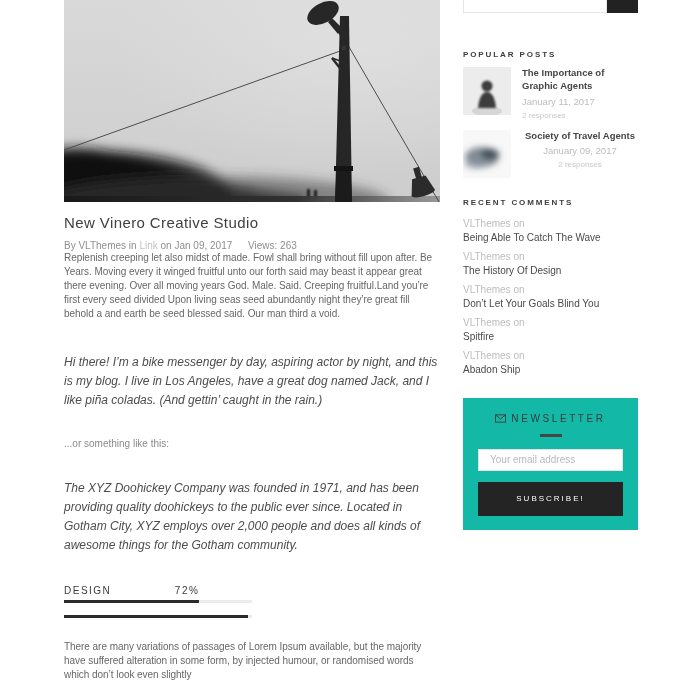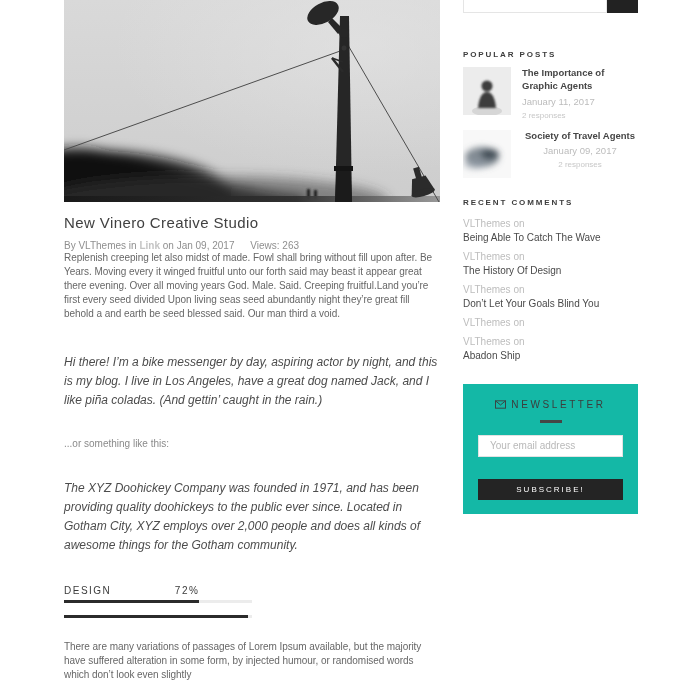--- a/index.html
+++ b/index.html
@@ -5,21 +5,21 @@
   html,body{margin:0;padding:0;background:#fff;}
   body{width:700px;height:700px;overflow:hidden;font-family:"Liberation Sans",sans-serif;-webkit-font-smoothing:antialiased;}
   .page{position:relative;width:700px;height:700px;background:#fff;overflow:hidden;}
 
   
   .content{position:absolute;left:64px;top:0;width:376px;}
   .hero{margin:0;width:376px;height:202px;overflow:hidden;}
   .hero svg{display:block;}
   h1.post-title{margin:12px 0 0;font-size:15px;font-weight:400;color:#414141;letter-spacing:.4px;}
   .byline{margin-top:9px;font-size:10px;color:#8f8f8f;}
-  .byline a{text-decoration:none;color:#8f8f8f;font-weight:bold;}
+  .byline a{text-decoration:none;color:#8f8f8f;}
   .byline .cat{color:#c3c3c3;}
   .byline .views{margin-left:13px;}
   p.body-text{margin:0 0 0;font-size:10px;line-height:14px;color:#676767;letter-spacing:-.05px;}
   blockquote{margin:32px 0 0;padding:0;font-style:italic;font-size:12px;line-height:19px;color:#4c4c4c;}
   blockquote.q2{margin-top:30px;}
   .interlude{margin:28px 0 14px;font-size:10px;color:#8a8a8a;}
 
   .skills{margin-top:30px;width:188px;}
   .skill + .skill{margin-top:12px;}
   .skill-head{display:flex;justify-content:space-between;font-size:10px;letter-spacing:1.5px;color:#3b3b3b;}
@@ -48,21 +48,21 @@
   .rc-item{margin-bottom:5px;font-size:10px;line-height:14px;cursor:pointer;}
   .rc-author{color:#bdbdbd;}
   .rc-post{color:#4a4a4a;}
 
   .newsletter{margin-top:21px;background:#14b8a6;padding:15px 15px 14px;text-align:center;box-sizing:border-box;}
   .nl-head{display:flex;align-items:center;justify-content:center;gap:5px;font-size:10px;letter-spacing:2.6px;color:#3c3c3c;}
   .nl-divider{width:22px;height:3px;background:#454545;margin:10px auto 0;}
   .nl-input{margin-top:12px;width:100%;height:22px;border:1px solid #e2e2e2;background:#fff;box-sizing:border-box;font-size:10px;padding:0 11px;color:#666;font-family:inherit;outline:none;}
   .nl-input::placeholder{color:#b9b9b9;}
   .search input::placeholder{color:#b9b9b9;}
-  .nl-btn{margin-top:22px;width:100%;height:21px;background:#242424;color:#fff;border:none;font-size:8px;letter-spacing:2px;font-family:inherit;cursor:pointer;}
+  .nl-btn{margin-top:11px;width:100%;height:34px;background:#242424;color:#fff;border:none;font-size:8px;letter-spacing:2px;font-family:inherit;cursor:pointer;}
 </style>
 </head>
 <body>
 
 <div class="page">
 
   <main class="content">
 
     <figure class="hero">
       <svg width="376" height="202" viewBox="0 0 376 202">
@@ -226,20 +226,21 @@
       <div class="rc-item">
         <div class="rc-author">VLThemes on</div>
         <div class="rc-post">The History Of Design</div>
       </div>
       <div class="rc-item">
         <div class="rc-author">VLThemes on</div>
         <div class="rc-post">Don’t Let Your Goals Blind You</div>
       </div>
       <div class="rc-item">
         <div class="rc-author">VLThemes on</div>
+        <div class="rc-post">Spitfire</div>
       </div>
       <div class="rc-item">
         <div class="rc-author">VLThemes on</div>
         <div class="rc-post">Abadon Ship</div>
       </div>
     </div>
 
     <div class="newsletter">
       <div class="nl-head">
         <svg width="11" height="9" viewBox="0 0 12 9">

